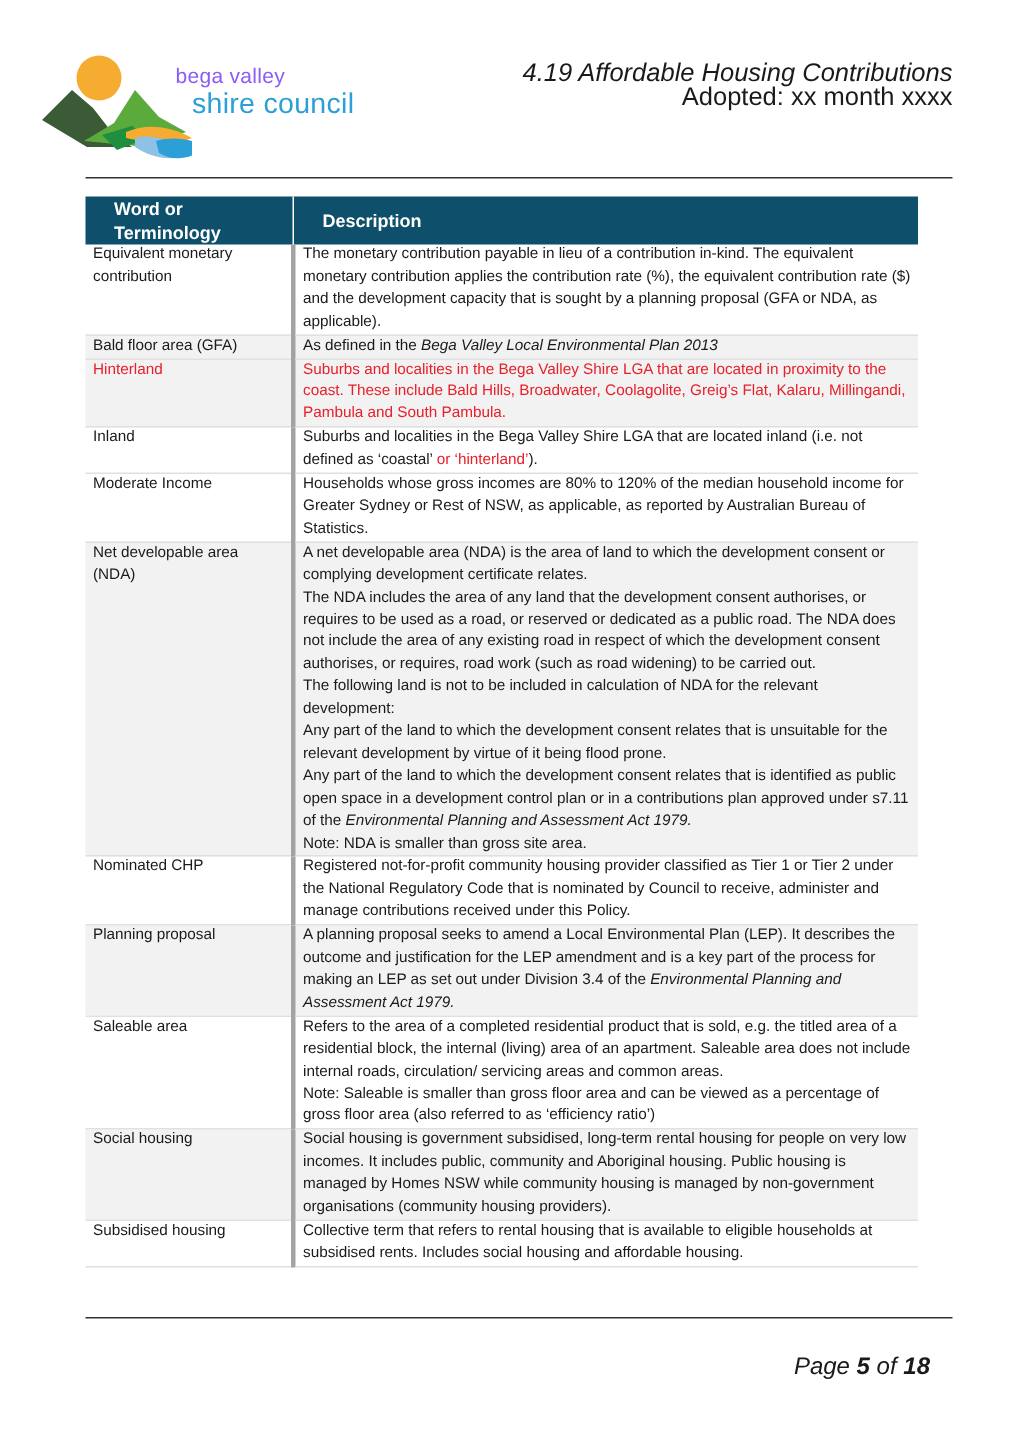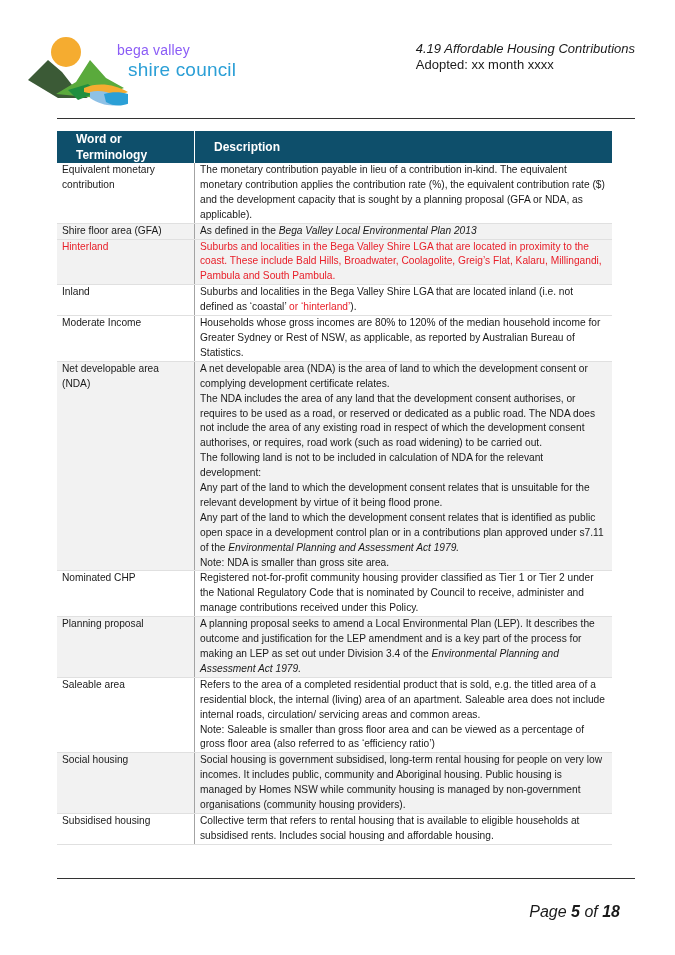--- a/index.html
+++ b/index.html
@@ -2,28 +2,28 @@
 <html><head>
 <meta charset="utf-8">
 <style>
   html, body { margin: 0; padding: 0; background: #ffffff; }
   body { width: 675px; height: 955px; position: relative; overflow: hidden;
          font-family: "Liberation Sans", "DejaVu Sans", sans-serif; color: #1a1a1a; }
   .logo { position: absolute; left: 28px; top: 32px; width: 230px; height: 76px; }
   .logo svg { position: absolute; left: 0; top: 0; }
   .logo .l1 { position: absolute; left: 89px; top: 10px; font-size: 14px; color: #8b5cf6; letter-spacing: 0.2px; }
   .logo .l2 { position: absolute; left: 100px; top: 27px; font-size: 19px; color: #2b9fd6; letter-spacing: 0.2px; }
-  .hdr-right { position: absolute; right: 40px; top: 41px; text-align: left; font-size: 13px; line-height: 16.2px; color: #1a1a1a; }
+  .hdr-right { position: absolute; right: 40px; top: 41px; text-align: right; font-size: 17px; line-height: 16.2px; color: #1a1a1a; }
   .hdr-right .t { font-style: italic; }
   .rule { position: absolute; left: 57px; width: 578px; border-top: 1px solid #333; }
   table { position: absolute; left: 57px; top: 131px; width: 555px; border-collapse: collapse; font-size: 10.2px; line-height: 14.9px; }
   th { background: #0e4f6b; color: #fff; text-align: left; font-size: 12px; font-weight: bold; padding: 0 19px; height: 16px; line-height: 16px; }
   th.c1 { border-right: 1px solid #ffffff; }
   td { vertical-align: top; padding: 0 5px; border-bottom: 1px solid #e0e0e0; }
-  td.c1 { width: 127px; border-right: 1px solid #a3a3a3; }
+  td.c1 { width: 127px; border-right: 3px solid #a3a3a3; }
   tr.shade td { background: #f2f2f2; }
   .red { color: #e8202a; }
   .it { font-style: italic; }
   .para { display: block; }
   .footer { position: absolute; right: 55px; top: 903px; font-size: 16px; font-style: italic; }
   .footer b { font-weight: bold; }
 </style>
 </head>
 <body>
 
@@ -54,21 +54,21 @@
       <th class="c1">Word or Terminology</th>
       <th>Description</th>
     </tr>
   </thead>
   <tbody>
     <tr>
       <td class="c1">Equivalent monetary contribution</td>
       <td>The monetary contribution payable in lieu of a contribution in-kind. The equivalent monetary contribution applies the contribution rate (%), the equivalent contribution rate ($) and the development capacity that is sought by a planning proposal (GFA or NDA, as applicable).</td>
     </tr>
     <tr class="shade">
-      <td class="c1">Shire floor area (GFA)</td>
+      <td class="c1">Bald floor area (GFA)</td>
       <td><span>As defined in the </span><span class="it">Bega Valley Local Environmental Plan 2013</span></td>
     </tr>
     <tr class="shade">
       <td class="c1 red">Hinterland</td>
       <td class="red">Suburbs and localities in the Bega Valley Shire LGA that are located in proximity to the coast. These include Bald Hills, Broadwater, Coolagolite, Greig’s Flat, Kalaru, Millingandi, Pambula and South Pambula.</td>
     </tr>
     <tr>
       <td class="c1">Inland</td>
       <td><span>Suburbs and localities in the Bega Valley Shire LGA that are located inland (i.e. not defined as ‘coastal’</span><span class="red"> or ‘hinterland’</span><span>).</span></td>
     </tr>

